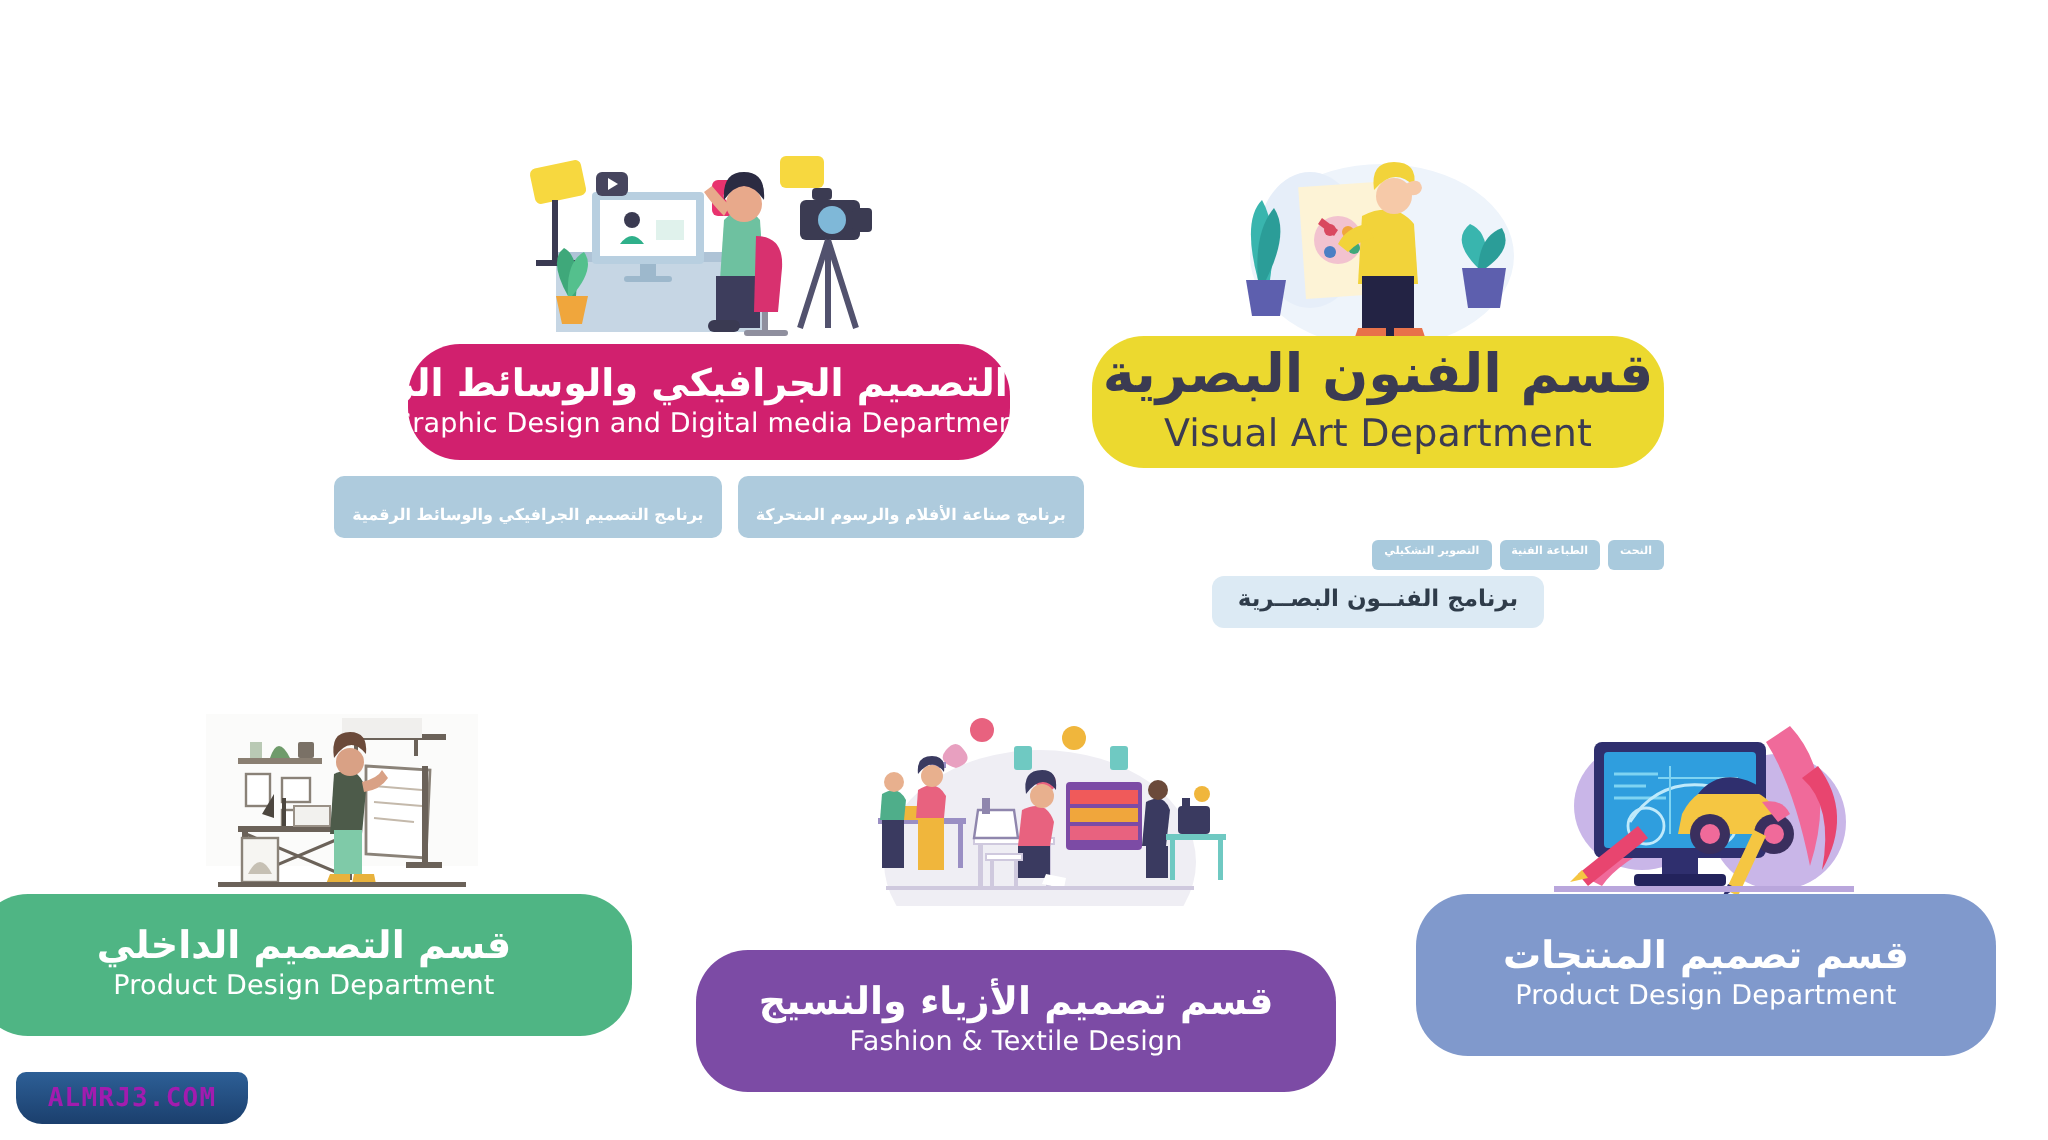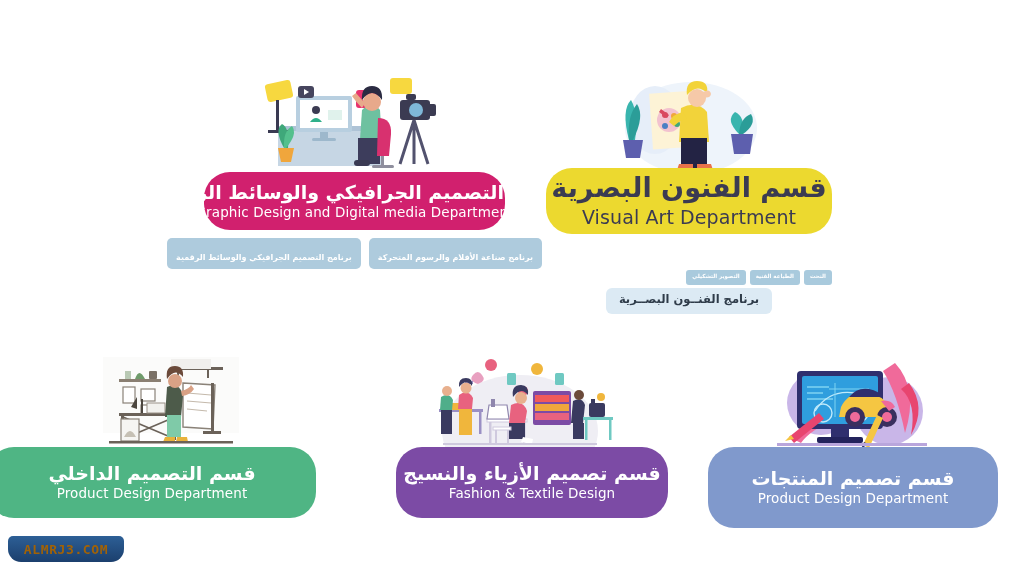--- a/index.html
+++ b/index.html
@@ -140,21 +140,21 @@
     inset: 0;
     background: linear-gradient(180deg, #2d5f96 0%, #1b3f6d 100%);
     border-radius: 5px 5px 13px 13px;
   }
   #watermark .wm-text {
     position: absolute;
     inset: 0;
     display: flex;
     align-items: center;
     justify-content: center;
-    color: #a16207;
+    color: #a21caf;
     font-family: "DejaVu Sans Mono", "Liberation Mono", monospace;
     font-size: 13px;
     font-weight: 700;
     letter-spacing: .6px;
     direction: ltr;
   }
 </style>
 </head>
 <body>
 
@@ -395,21 +395,21 @@
         <rect x="160" y="67" width="2.5" height="20" fill="#6fc9c2"></rect>
         <rect x="184" y="67" width="2.5" height="20" fill="#6fc9c2"></rect>
         <rect x="164" y="50" width="16" height="14" rx="2" fill="#3a3a60"></rect>
         <rect x="166" y="46" width="4" height="6" fill="#3a3a60"></rect>
         <circle cx="176" cy="44" r="4" fill="#f0b63c"></circle>
 
         <rect x="18" y="90" width="154" height="2" fill="#cfc9de"></rect>
       </svg>
     </div>
 
-    <div class="pill" style="background:#7c4ba5; width:272px; height:71px;">
+    <div class="pill" style="background:#7c4ba5; width:320px; height:71px;margin-top:28px;">
       <div class="ar">قسم تصميم الأزياء والنسيج</div>
       <div class="en">Fashion &amp; Textile Design</div>
     </div>
   </div>
 
   <div class="dept" style="left:708px; top:447px; width:290px; height:71px;">
 
     <div class="illus" style="height:102px; margin-bottom:-6px;">
       <svg width="180" height="100" viewBox="0 0 180 100">
         <rect x="0" y="0" width="180" height="96" fill="#ffffff"></rect>

